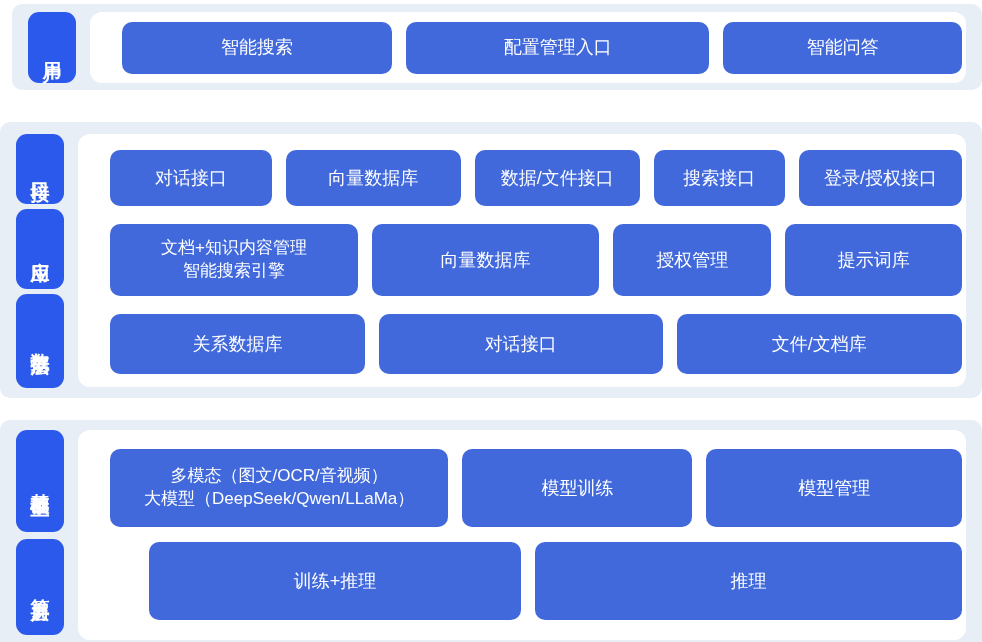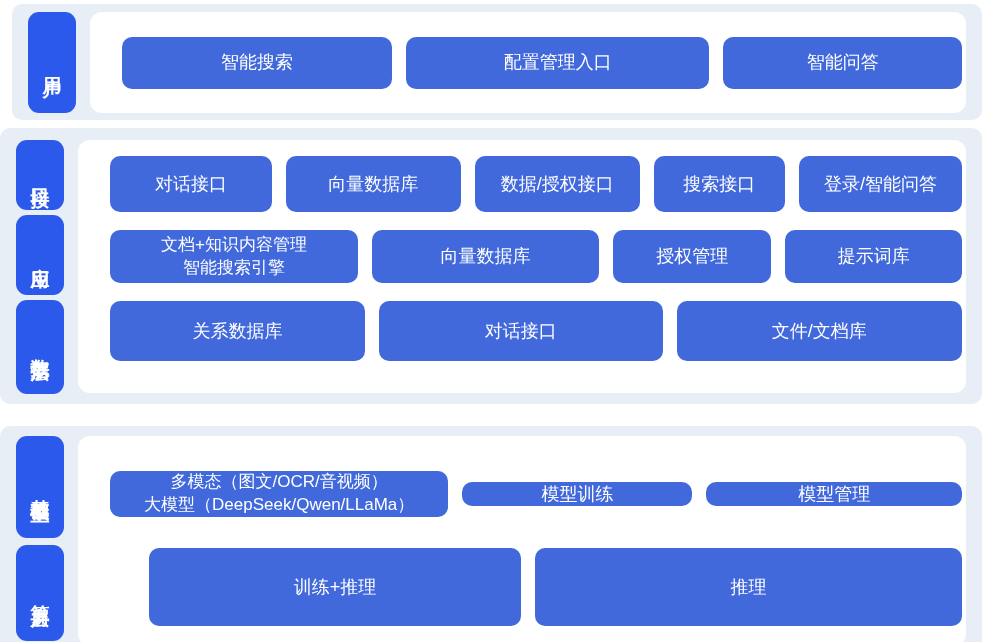--- a/index.html
+++ b/index.html
@@ -10,22 +10,22 @@
     overflow:hidden;
   }
   .page { position:relative; width:982px; height:642px; }
 
   .band {
     display:flex;
     background:#e8eef6;
     border-radius:10px;
     box-sizing:border-box;
   }
-  #band-1 { height:116px; margin-top:4px;margin-left:12px; }
-  #band-2 { height:276px; margin-top:8px; }
+  #band-1 { height:86px; margin-top:4px;margin-left:12px; }
+  #band-2 { height:276px; margin-top:32px; }
   #band-3 { height:224px; margin-top:22px; border-radius:10px 10px 0 0; }
 
   .labels-col {
     width:48px; margin-left:16px; flex:0 0 48px;
     display:flex; flex-direction:column; box-sizing:border-box;
   }
   #band-1 .labels-col { padding:8px 0 7px; }
   #band-2 .labels-col { padding:12px 0 10px; gap:5px; }
   #band-3 .labels-col { padding:10px 0 9px; gap:7px; }
 
@@ -55,22 +55,22 @@
     display:flex; flex-direction:column;
     padding:16px 4px 13px 32px; gap:18px;
   }
   #band-3 .panel {
     margin:10px 16px 4px 14px;
     display:flex; flex-direction:column;
     padding:19px 4px 20px 32px; gap:15px;
   }
 
   .row { display:flex; gap:14px; }
-  .row-h56 { height:56px; } .row-h60 { height:60px; } .row-h72 { height:53px;justify-content:flex-end; }
-  .row-h68 { height:88px;align-items:center; } .row-h88 { height:88px;padding-left:39px; }
+  .row-h56 { height:56px; } .row-h60 { height:60px; } .row-h72 { height:72px;justify-content:flex-end; }
+  .row-h68 { height:88px; } .row-h88 { height:88px;padding-left:39px; }
 
   .btn {
     background:#4169db; border-radius:10px; color:#ffffff;
     display:flex; align-items:center; justify-content:center;
     text-align:center; font-size:18px; line-height:1.35;
     white-space:pre-line; box-sizing:border-box; min-width:0;
   }
   #band-1 .btn { height:52px; align-self:center; }
   .btn.small { font-size:17px; }
 </style>
@@ -93,23 +93,23 @@
   <div class="band" id="band-2">
     <div class="labels-col">
       <div class="layer-label ll-70">接口</div>
       <div class="layer-label ll-80">应用</div>
       <div class="layer-label ll-94">数据层</div>
     </div>
     <div class="panel">
       <div class="row row-h56">
         <div class="btn" style="flex:164 1 0%">对话接口</div>
         <div class="btn" style="flex:177 1 0%">向量数据库</div>
-        <div class="btn" style="flex:167 1 0%">数据/授权接口</div>
+        <div class="btn" style="flex:167 1 0%">数据/文件接口</div>
         <div class="btn" style="flex:133 1 0%">搜索接口</div>
-        <div class="btn" style="flex:165 1 0%">登录/智能问答</div>
+        <div class="btn" style="flex:165 1 0%">登录/授权接口</div>
       </div>
       <div class="row row-h72">
         <div class="btn small" style="flex:254 1 0%">文档+知识内容管理
 智能搜索引擎</div>
         <div class="btn" style="flex:233 1 0%">向量数据库</div>
         <div class="btn" style="flex:162 1 0%">授权管理</div>
         <div class="btn" style="flex:181 1 0%">提示词库</div>
       </div>
       <div class="row row-h60">
         <div class="btn" style="flex:252 1 0%">关系数据库</div>

